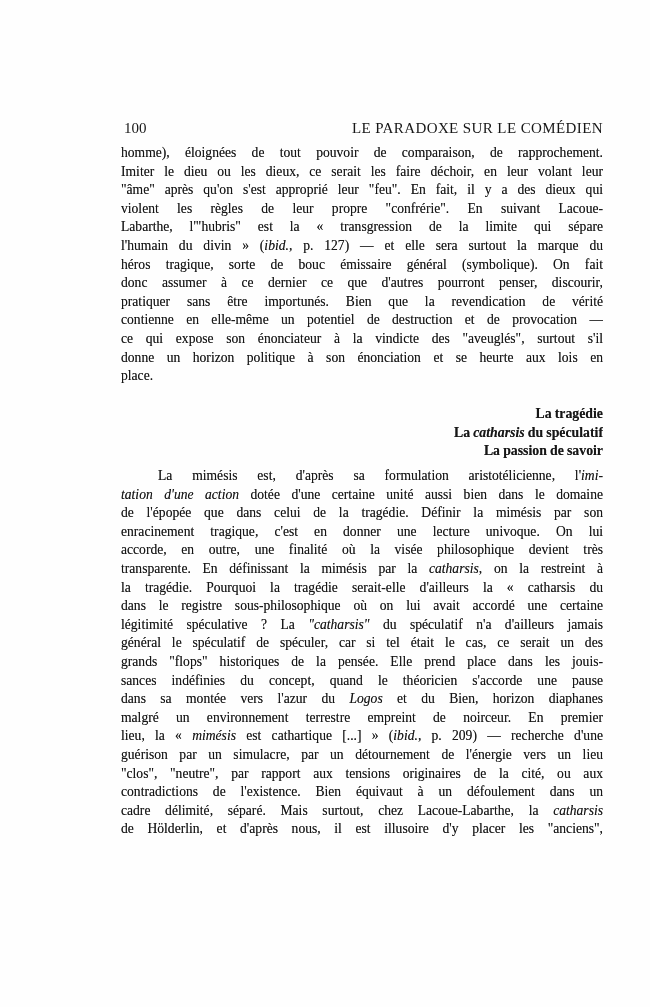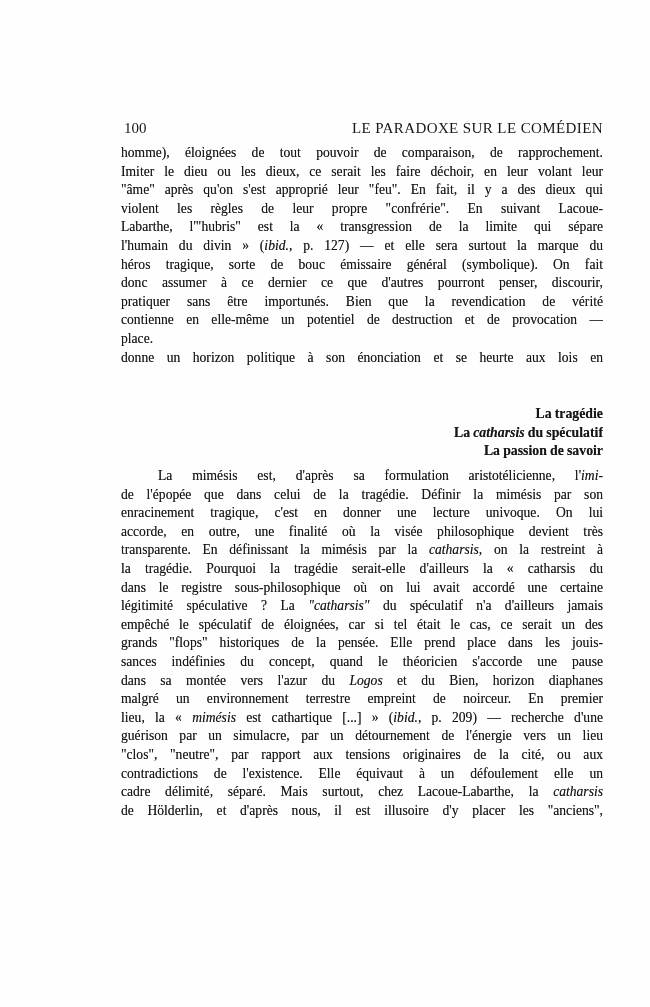--- a/index.html
+++ b/index.html
@@ -58,45 +58,47 @@
       <div class="line"><span>homme), éloignées de tout pouvoir de comparaison, de rapprochement.</span></div>
       <div class="line"><span>Imiter le dieu ou les dieux, ce serait les faire déchoir, en leur volant leur</span></div>
       <div class="line"><span>"âme" après qu'on s'est approprié leur "feu". En fait, il y a des dieux qui</span></div>
       <div class="line"><span>violent les règles de leur propre "confrérie". En suivant Lacoue-</span></div>
       <div class="line"><span>Labarthe, l'"hubris" est la « transgression de la limite qui sépare</span></div>
       <div class="line"><span>l'humain du divin » (</span><i>ibid.</i><span>, p. 127) — et elle sera surtout la marque du</span></div>
       <div class="line"><span>héros tragique, sorte de bouc émissaire général (symbolique). On fait</span></div>
       <div class="line"><span>donc assumer à ce dernier ce que d'autres pourront penser, discourir,</span></div>
       <div class="line"><span>pratiquer sans être importunés. Bien que la revendication de vérité</span></div>
       <div class="line"><span>contienne en elle-même un potentiel de destruction et de provocation —</span></div>
+      <div class="line"><span>ce qui expose son énonciateur à la vindicte des "aveuglés", surtout s'il</span></div>
+      <div class="line"><span>donne un horizon politique à son énonciation et se heurte aux lois en</span></div>
       <div class="line last"><span>place.</span></div>
-      <div class="line"><span>donne un horizon politique à son énonciation et se heurte aux lois en</span></div>
     </div>
 
   <div class="textblock" id="headings">
       <div class="line"><span>La tragédie</span></div>
       <div class="line"><span>La </span><i>catharsis</i><span> du spéculatif</span></div>
       <div class="line"><span>La passion de savoir</span></div>
     </div>
 
   <div class="textblock" id="para2">
       <div class="line indent"><span>La mimésis est, d'après sa formulation aristotélicienne, l'</span><i>imi-</i></div>
+      <div class="line"><i>tation d'une action</i><span> dotée d'une certaine unité aussi bien dans le domaine</span></div>
       <div class="line"><span>de l'épopée que dans celui de la tragédie. Définir la mimésis par son</span></div>
       <div class="line"><span>enracinement tragique, c'est en donner une lecture univoque. On lui</span></div>
       <div class="line"><span>accorde, en outre, une finalité où la visée philosophique devient très</span></div>
       <div class="line"><span>transparente. En définissant la mimésis par la </span><i>catharsis</i><span>, on la restreint à</span></div>
       <div class="line"><span>la tragédie. Pourquoi la tragédie serait-elle d'ailleurs la « catharsis du</span></div>
       <div class="line"><span>dans le registre sous-philosophique où on lui avait accordé une certaine</span></div>
       <div class="line"><span>légitimité spéculative ? La </span><i>"catharsis"</i><span> du spéculatif n'a d'ailleurs jamais</span></div>
-      <div class="line"><span>empêché le spéculatif de éloignées, car si tel était le cas, ce serait un des</span></div>
+      <div class="line"><span>général le spéculatif de spéculer, car si tel était le cas, ce serait un des</span></div>
       <div class="line"><span>grands "flops" historiques de la pensée. Elle prend place dans les jouis-</span></div>
       <div class="line"><span>sances indéfinies du concept, quand le théoricien s'accorde une pause</span></div>
       <div class="line"><span>dans sa montée vers l'azur du </span><i>Logos</i><span> et du Bien, horizon diaphanes</span></div>
       <div class="line"><span>malgré un environnement terrestre empreint de noirceur. En premier</span></div>
       <div class="line"><span>lieu, la « </span><i>mimésis</i><span> est cathartique [...] » (</span><i>ibid.</i><span>, p. 209) — recherche d'une</span></div>
       <div class="line"><span>guérison par un simulacre, par un détournement de l'énergie vers un lieu</span></div>
       <div class="line"><span>"clos", "neutre", par rapport aux tensions originaires de la cité, ou aux</span></div>
-      <div class="line"><span>contradictions de l'existence. Elle équivaut à un défoulement elle un</span></div>
+      <div class="line"><span>contradictions de l'existence. Bien équivaut à un défoulement dans un</span></div>
       <div class="line"><span>cadre délimité, séparé. Mais surtout, chez Lacoue-Labarthe, la </span><i>catharsis</i></div>
       <div class="line"><span>de Hölderlin, et d'après nous, il est illusoire d'y placer les "anciens",</span></div>
     </div>
 
 </div>
 
 </body></html>

